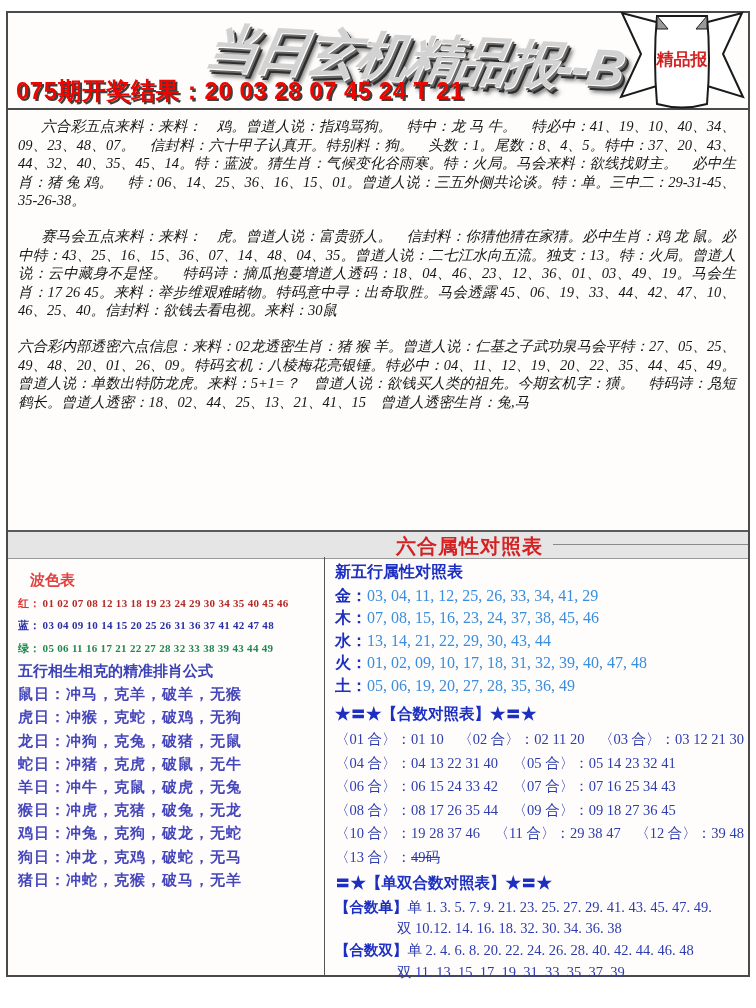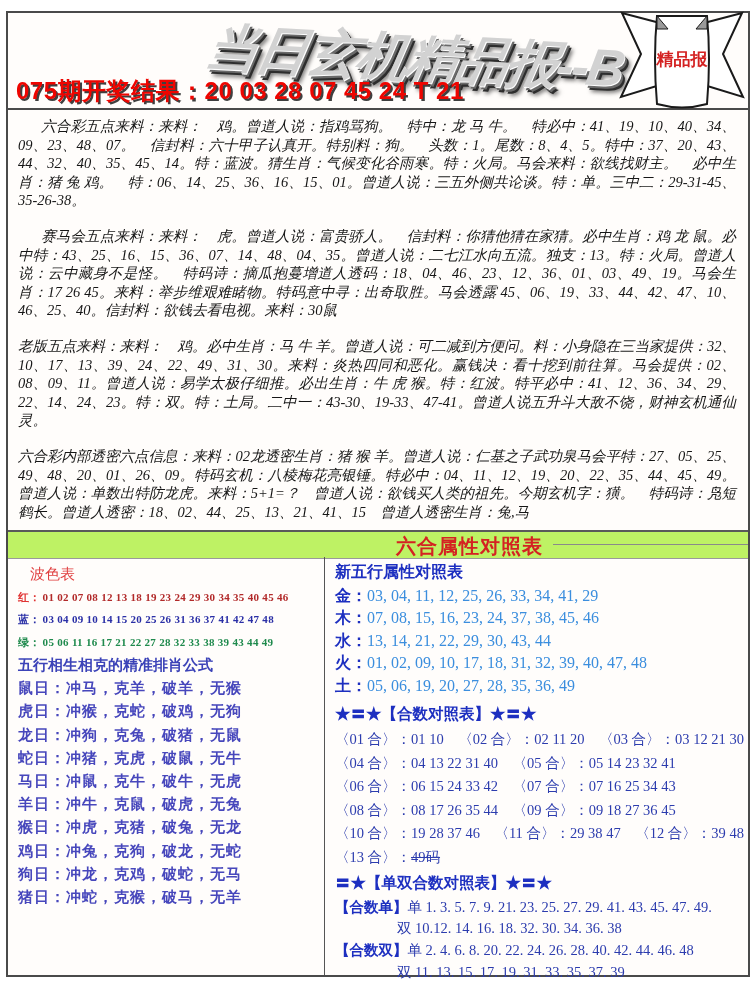--- a/index.html
+++ b/index.html
@@ -22,31 +22,31 @@
   .ribbon .ribbon-text{position:absolute;left:50%;top:52px;transform:translate(-50%,-50%);
           font-size:17px;font-weight:bold;color:#d42222;white-space:nowrap;}
 
   
   .paras{position:absolute;top:97px;left:0;right:0;height:420px;padding:7px 12px 0 10px;box-sizing:border-box;}
   .para{margin:0 0 17px 0;font-size:14.5px;line-height:18.6px;color:#161616;text-align:justify;font-style:italic;}
   .para.indent{text-indent:1.6em;}
 
   
   .section-band{position:absolute;top:517px;left:0;right:0;height:26px;
-                border-top:2px solid #5a5a5a;border-bottom:1px solid #9a9a9a;background:#bef264;}
+                border-top:2px solid #5a5a5a;border-bottom:1px solid #9a9a9a;background:#e5e5e5;}
   .section-title{position:absolute;left:388px;top:1px;font-size:20px;font-weight:bold;color:#d42222;
                  font-family:"Liberation Sans",sans-serif;letter-spacing:1px;white-space:nowrap;}
   .band-line{position:absolute;left:545px;right:0;top:12px;border-top:1px solid #8a8a8a;}
 
   
   .columns{position:absolute;top:544px;left:0;right:0;bottom:0;display:flex;}
   .col-left{width:378px;box-sizing:border-box;padding:4px 4px 0 10px;}
   .col-right{flex:1;box-sizing:border-box;border-left:1px solid #555;padding:3px 4px 0 10px;}
 
-  .wave-title{color:#e04040;font-size:15px;font-weight:normal;margin:4px 0 2px 12px;}
+  .wave-title{color:#e04040;font-size:15px;font-weight:bold;margin:10px 0 2px 12px;}
   .wave{font-size:11px;font-weight:bold;line-height:22.4px;white-space:nowrap;letter-spacing:0.3px;}
   .wave .lbl{margin-right:2px;}
   .wave.red .lbl{color:#e03333}.wave.red .nums{color:#b22a2a}
   .wave.blue .lbl{color:#2a2fa6}.wave.blue .nums{color:#2a2fa6}
   .wave.green .lbl{color:#1f8a4d}.wave.green .nums{color:#1f8a4d}
   .formula-title{color:#3c43b8;font-size:15px;font-weight:bold;margin:3px 0 2px 0;}
   .zod{color:#4747bc;font-size:15px;font-weight:bold;line-height:23.2px;white-space:nowrap;letter-spacing:1px;}
 
   .fe-title{color:#1d2fc0;font-size:16px;font-weight:bold;width:300px;margin:2px 0 2px;}
   .fe{font-size:16px;line-height:22.4px;white-space:nowrap;}
@@ -77,21 +77,20 @@
           <polygon points="89,9 78,22 89,22" fill="#9a9a9a" stroke="#1a1a1a" stroke-width="1"></polygon>
         </svg>
         <span class="ribbon-text">精品报</span>
       </div>
       <div class="result">075期开奖结果：20 03 28 07 45 24 T 21</div>
     </div>
 
     <div class="paras">
       <p class="para indent">六合彩五点来料：来料：　鸡。曾道人说：指鸡骂狗。　特中：龙 马 牛。　特必中：41、19、10、40、34、09、23、48、07。　信封料：六十甲子认真开。特别料：狗。　头数：1。尾数：8、4、5。特中：37、20、43、44、32、40、35、45、14。特：蓝波。猜生肖：气候变化谷雨寒。特：火局。马会来料：欲线找财主。　必中生肖：猪 兔 鸡。　特：06、14、25、36、16、15、01。曾道人说：三五外侧共论谈。特：单。三中二：29-31-45、35-26-38。</p>
       <p class="para indent">赛马会五点来料：来料：　虎。曾道人说：富贵骄人。　信封料：你猜他猜在家猜。必中生肖：鸡 龙 鼠。必中特：43、25、16、15、36、07、14、48、04、35。曾道人说：二七江水向五流。独支：13。特：火局。曾道人说：云中藏身不是怪。　特码诗：摘瓜抱蔓增道人透码：18、04、46、23、12、36、01、03、49、19。马会生肖：17 26 45。来料：举步维艰难睹物。特码意中寻：出奇取胜。马会透露 45、06、19、33、44、42、47、10、46、25、40。信封料：欲钱去看电视。来料：30鼠</p>
-      <p class="para">老版五点来料：来料：　鸡。必中生肖：马 牛 羊。曾道人说：可二减到方便问。料：小身隐在三当家提供：32、10、17、13、39、24、22、49、31、30。来料：炎热四同和恶化。赢钱决：看十挖到前往算。马会提供：02、08、09、11。曾道人说：易学太极仔细推。必出生肖：牛 虎 猴。特：红波。特平必中：41、12、36、34、29、22、14、24、23。特：双。特：土局。二中一：43-30、19-33、47-41。曾道人说五升斗大敌不饶，财神玄机通仙灵。</p>
       <p class="para">六合彩内部透密六点信息：来料：02龙透密生肖：猪 猴 羊。曾道人说：仁基之子武功泉马会平特：27、05、25、49、48、20、01、26、09。特码玄机：八棱梅花亮银锤。特必中：04、11、12、19、20、22、35、44、45、49。曾道人说：单数出特防龙虎。来料：5+1=？　曾道人说：欲钱买人类的祖先。今期玄机字：獚。　特码诗：凫短鹤长。曾道人透密：18、02、44、25、13、21、41、15　曾道人透密生肖：兔,马</p>
     </div>
 
     <div class="section-band">
       <div class="band-line"></div>
       <div class="section-title">六合属性对照表</div>
     </div>
 
     <div class="columns">
 
@@ -104,21 +103,20 @@
           <span class="lbl">蓝：</span><span class="nums">03 04 09 10 14 15 20 25 26 31 36 37 41 42 47 48</span>
         </div>
         <div class="wave green">
           <span class="lbl">绿：</span><span class="nums">05 06 11 16 17 21 22 27 28 32 33 38 39 43 44 49</span>
         </div>
         <div class="formula-title">五行相生相克的精准排肖公式</div>
         <div class="zod">鼠日：冲马，克羊，破羊，无猴</div>
         <div class="zod">虎日：冲猴，克蛇，破鸡，无狗</div>
         <div class="zod">龙日：冲狗，克兔，破猪，无鼠</div>
         <div class="zod">蛇日：冲猪，克虎，破鼠，无牛</div>
-        <div class="zod">马日：冲鼠，克牛，破牛，无虎</div>
         <div class="zod">羊日：冲牛，克鼠，破虎，无兔</div>
         <div class="zod">猴日：冲虎，克猪，破兔，无龙</div>
         <div class="zod">鸡日：冲兔，克狗，破龙，无蛇</div>
         <div class="zod">狗日：冲龙，克鸡，破蛇，无马</div>
         <div class="zod">猪日：冲蛇，克猴，破马，无羊</div>
       </div>
 
       <div class="col-right">
         <div class="fe-title">新五行属性对照表</div>
         <div class="fe">

